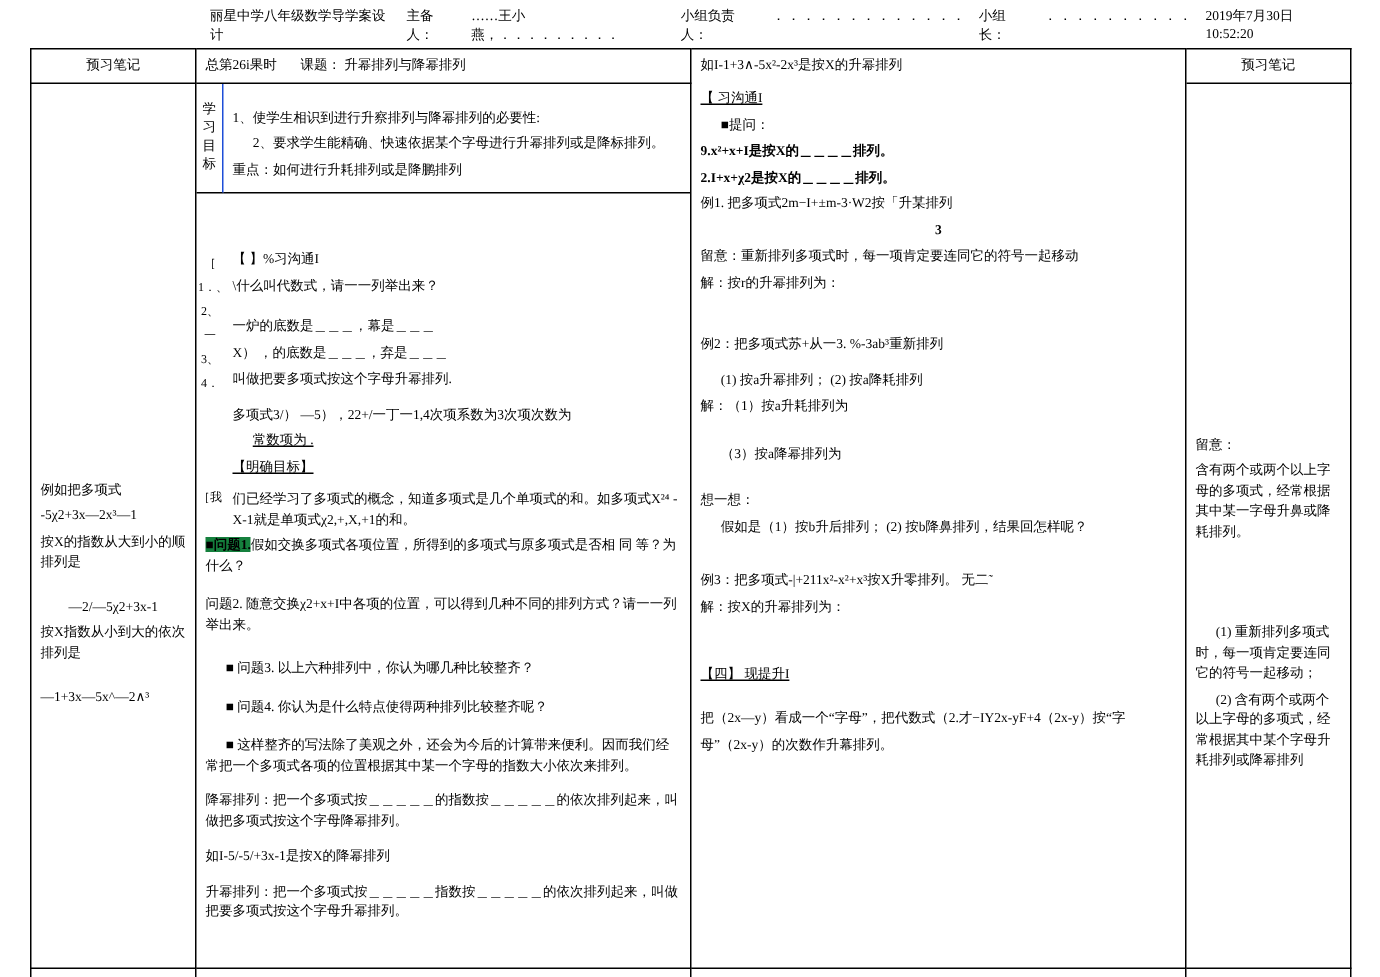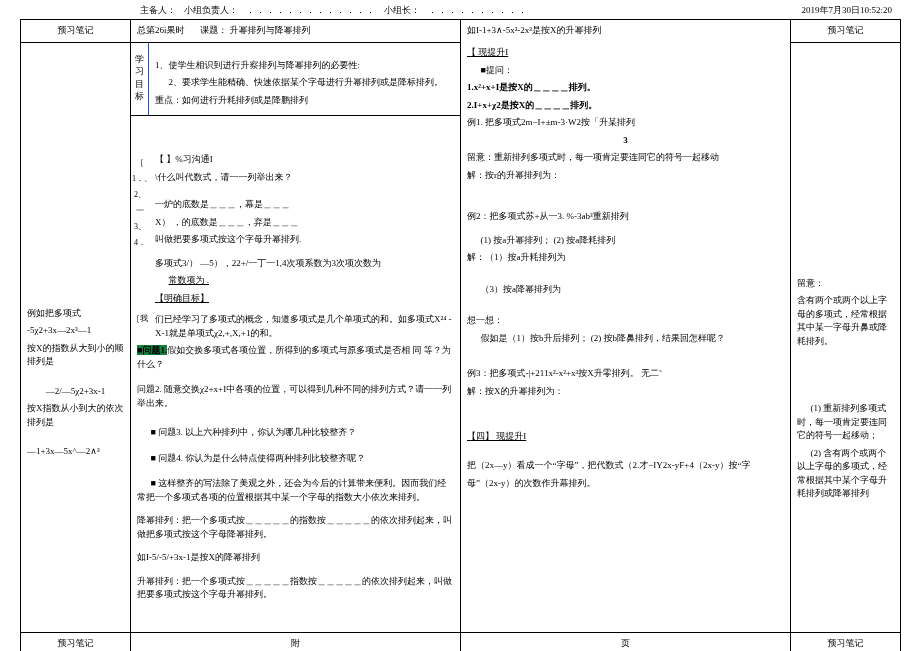--- a/index.html
+++ b/index.html
@@ -18,21 +18,23 @@
     .footer td { text-align: center; padding: 4px; }
     .ctr { text-align: center; }
     .link { text-decoration: underline; color: #000; }
     .row-top td { height: 590px; }
     .bold{font-weight:bold;}
   </style>
 </head>
 <body>
 
 <div class="header-line">
+  <span>丽星中学八年级数学导学案设计</span>
   <span>主备人：</span>
+  <span>……王小燕，．．．．．．．．．</span>
   <span>小组负责人：</span>
   <span class="dotline">．．．．．．．．．．．．．</span>
   <span>小组长：</span>
   <span class="dotline">．．．．．．．．．．</span>
   <span class="datetime">2019年7月30日10:52:20</span>
 </div>
 
 <table class="main">
   <tbody>
       <tr>
@@ -104,23 +106,23 @@
         <div class="para indent1">■    这样整齐的写法除了美观之外，还会为今后的计算带来便利。因而我们经常把一个多项式各项的位置根据其中某一个字母的指数大小依次来排列。</div>
         <div style="height:6px;"></div>
         <div class="para">降幂排列：把一个多项式按＿＿＿＿＿的指数按＿＿＿＿＿的依次排列起来，叫做把多项式按这个字母降幂排列。</div>
         <div style="height:6px;"></div>
         <div class="para">如I-5/-5/+3x-1是按X的降幂排列</div>
         <div style="height:6px;"></div>
         <div class="para">升幂排列：把一个多项式按＿＿＿＿＿指数按＿＿＿＿＿的依次排列起来，叫做把要多项式按这个字母升幂排列。</div>
       </div>
     </td>
     <td class="col-main" style="border-top:none;">
-      <div class="para"><span class="link">【 现提升I</span></div>
+      <div class="para"><span class="link">【 习沟通I</span></div>
       <div class="para indent1">■提问：</div>
-      <div class="para bold">1.x²+x+I是按X的＿＿＿＿排列。</div>
+      <div class="para bold">9.x²+x+I是按X的＿＿＿＿排列。</div>
       <div class="para bold">2.I+x+χ2是按X的＿＿＿＿排列。</div>
       <div class="para">例1. 把多项式2m−I+±m-3·W2按「升某排列</div>
       <div class="para ctr bold">3</div>
       <div class="para">留意：重新排列多项式时，每一项肯定要连同它的符号一起移动</div>
       <div class="para">解：按r的升幂排列为：</div>
       <div style="height:24px;"></div>
       <div class="para">例2：把多项式苏+从一3. %-3ab³重新排列</div>
       <div style="height:6px;"></div>
       <div class="para indent1">(1)   按a升幂排列；            (2)  按a降耗排列</div>
       <div class="para">解：（1）按a升耗排列为</div>

